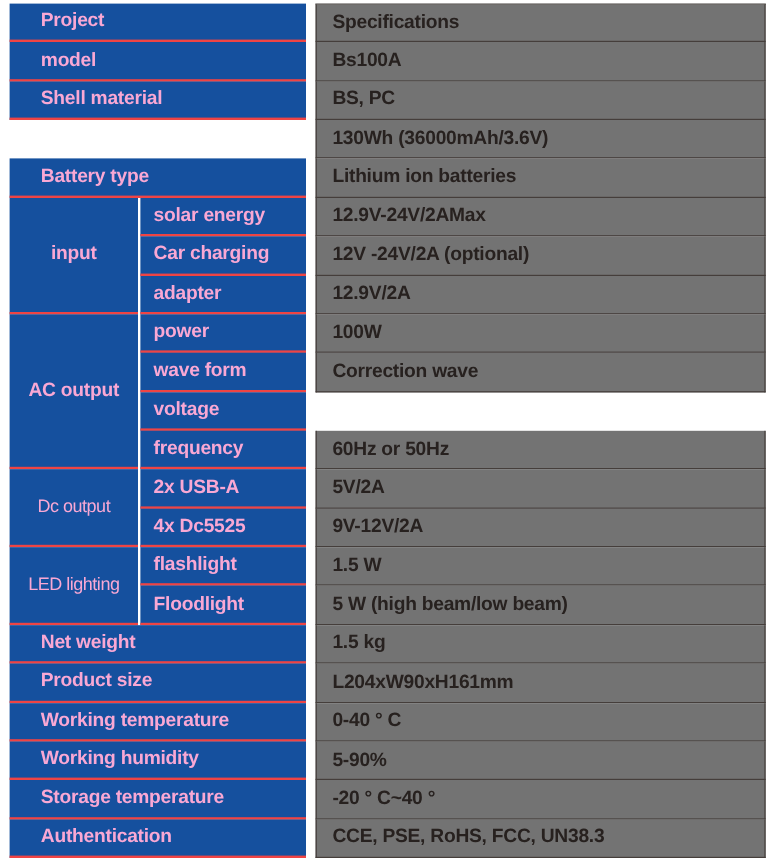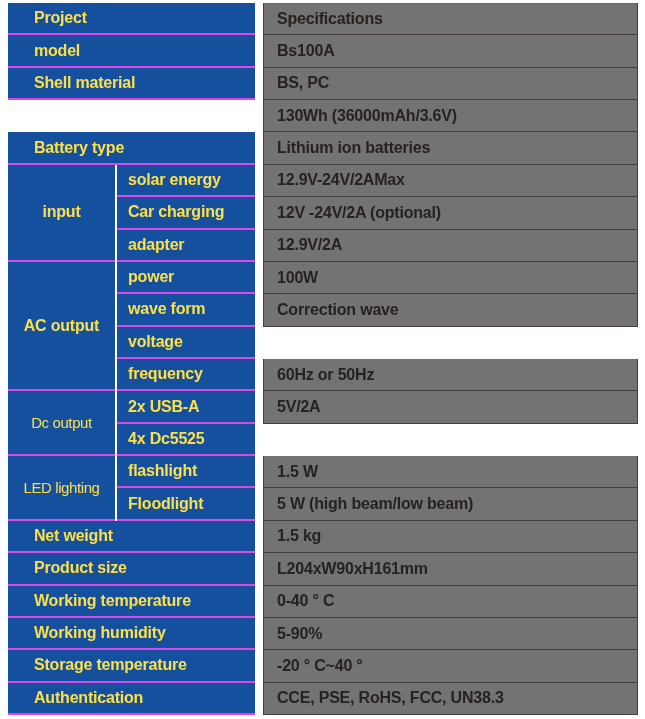--- a/index.html
+++ b/index.html
@@ -30,25 +30,25 @@
   .cell {
     display: flex;
     align-items: center;
     box-sizing: border-box;
     white-space: nowrap;
     overflow: visible;
   }
   
   .blue {
     background: #15509e;
-    color: #fde047;
+    color: #f9a8d4;
     font-weight: 700;
     font-size: 16px;
     letter-spacing: -0.2px;
-    border-bottom: 2px solid #d946ef;
+    border-bottom: 2px solid #ef4444;
   }
   .label {
     grid-column: 1 / span 3;
     padding-left: 26px;
   }
   .group {
     grid-column: 1;
     justify-content: center;
     text-align: center;
     padding: 0 2px;
@@ -119,20 +119,21 @@
     <div class="cell blue sub" style="grid-row:11">voltage</div>
 
     <div class="cell blue sub" style="grid-row:12">frequency</div>
     <div class="cell value" style="grid-row:12">60Hz or 50Hz</div>
 
     <div class="cell blue group thin" style="grid-row:13 / span 2">Dc output</div>
     <div class="cell blue sub" style="grid-row:13">2x USB-A</div>
     <div class="cell value" style="grid-row:13">5V/2A</div>
 
     <div class="cell blue sub" style="grid-row:14">4x Dc5525</div>
+    <div class="cell value" style="grid-row:14">9V-12V/2A</div>
 
     <div class="cell blue group thin" style="grid-row:15 / span 2">LED lighting</div>
     <div class="cell blue sub" style="grid-row:15">flashlight</div>
     <div class="cell value" style="grid-row:15">1.5 W</div>
 
     <div class="cell blue sub" style="grid-row:16">Floodlight</div>
     <div class="cell value" style="grid-row:16">5 W (high beam/low beam)</div>
 
     <div class="cell blue label" style="grid-row:17">Net weight</div>
     <div class="cell value" style="grid-row:17">1.5 kg</div>

